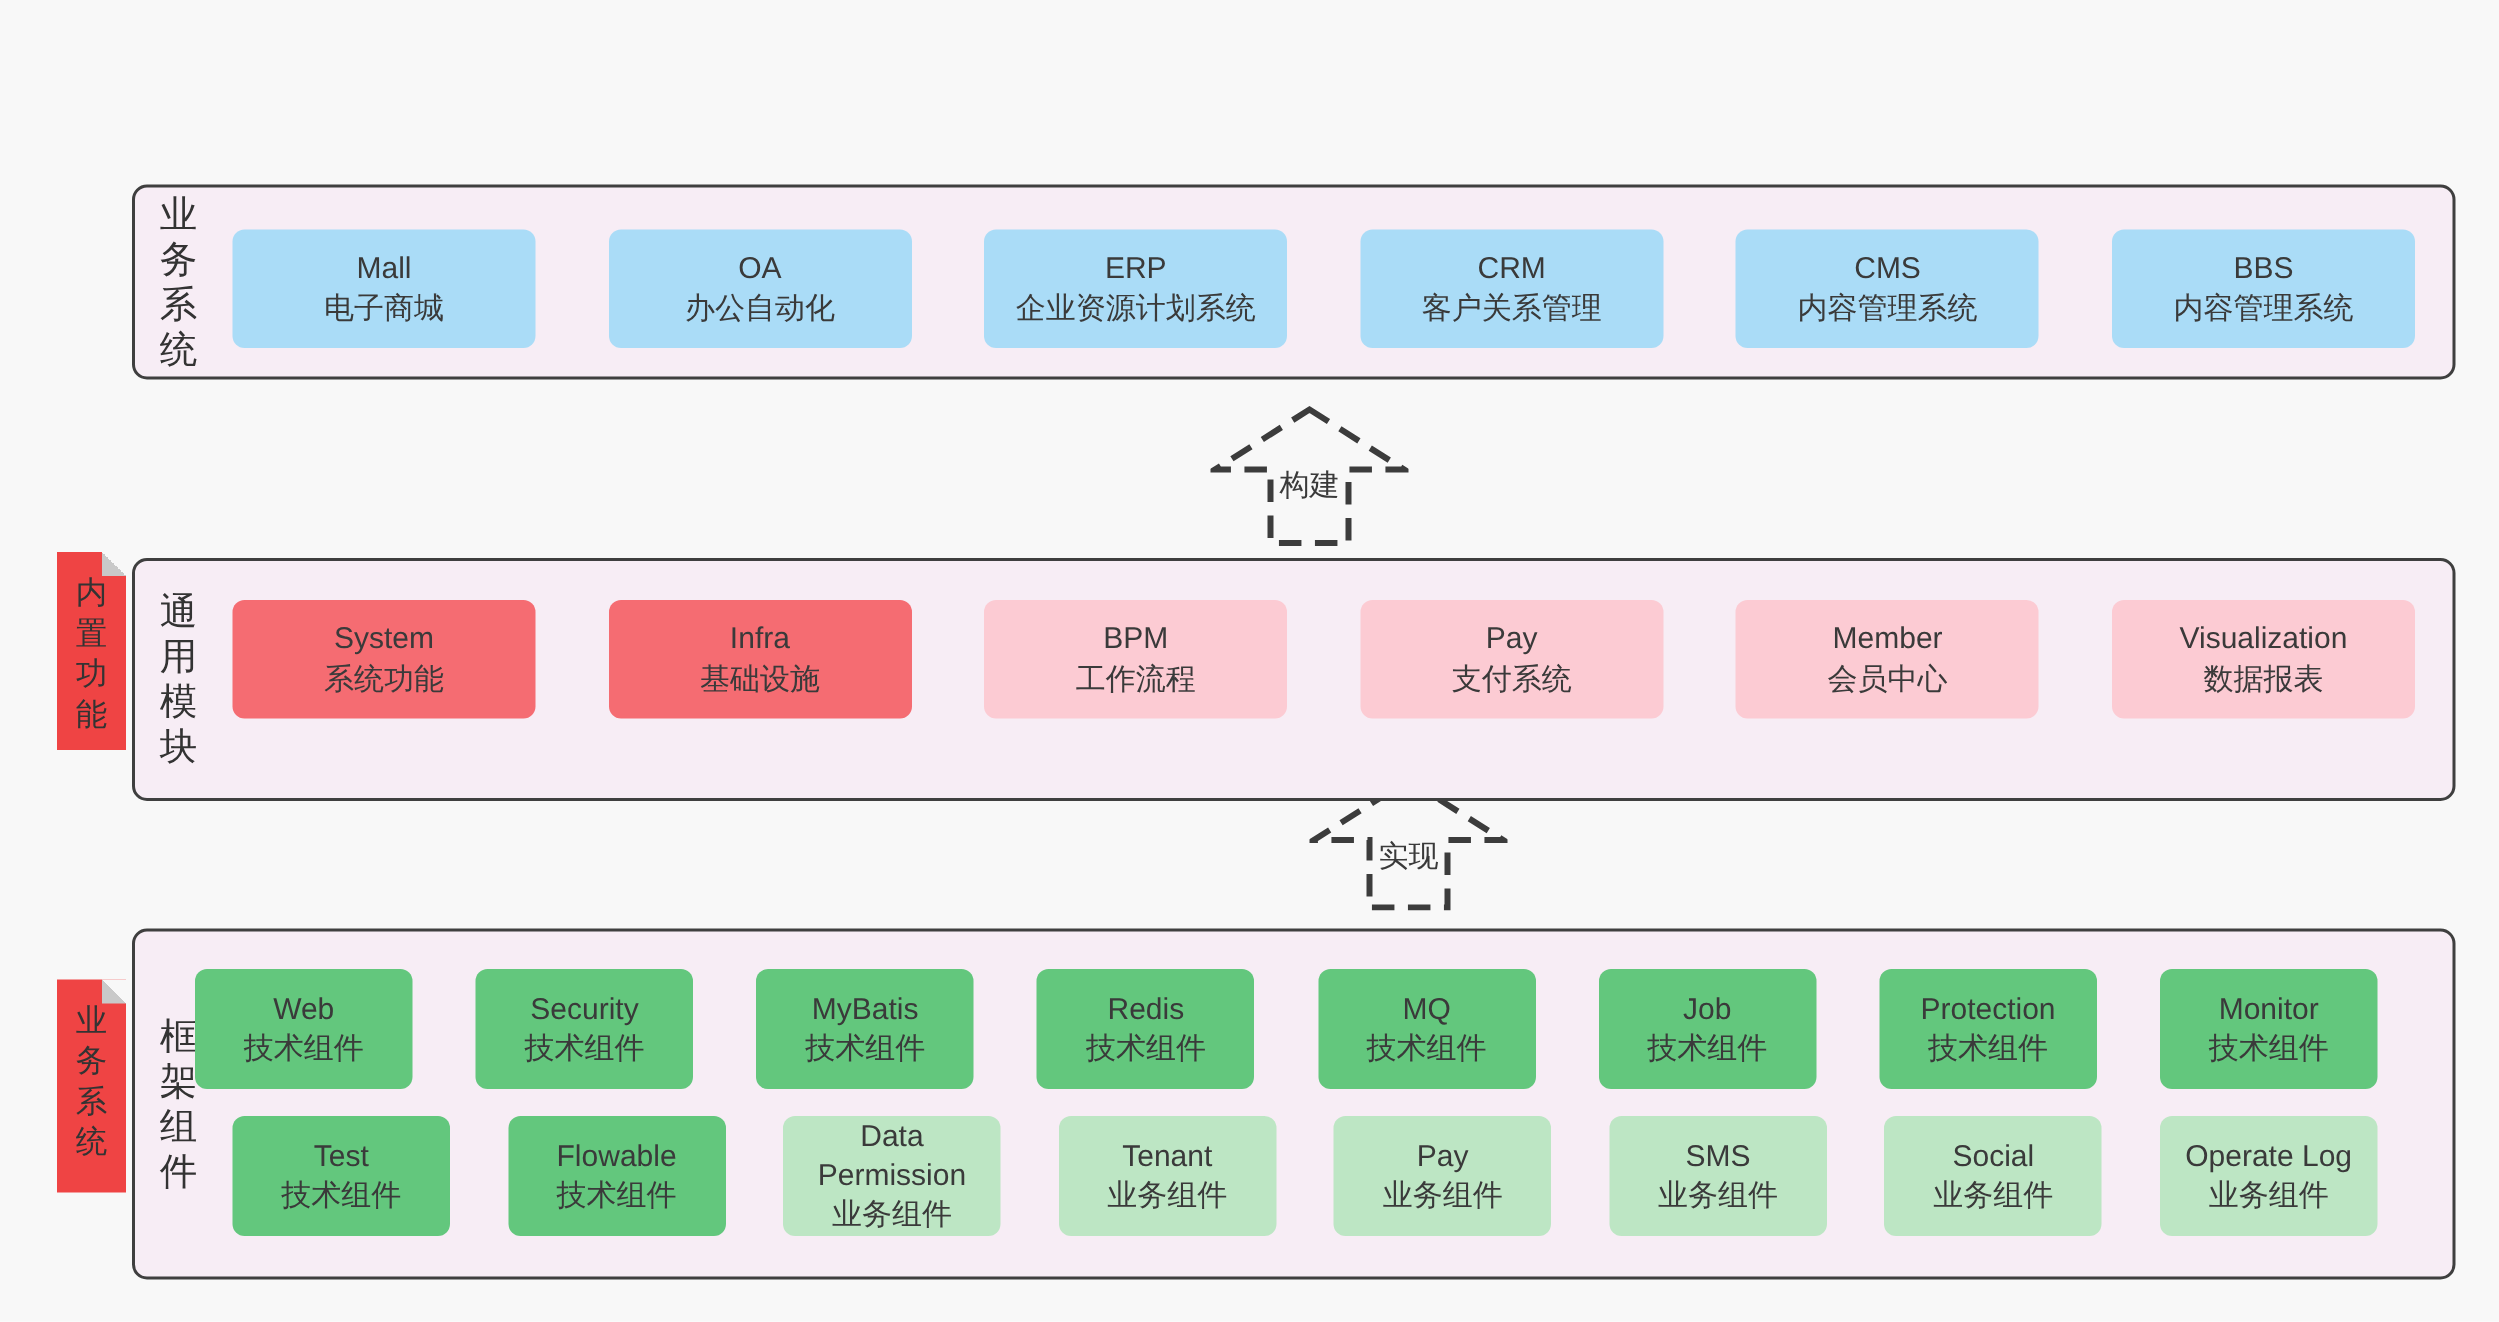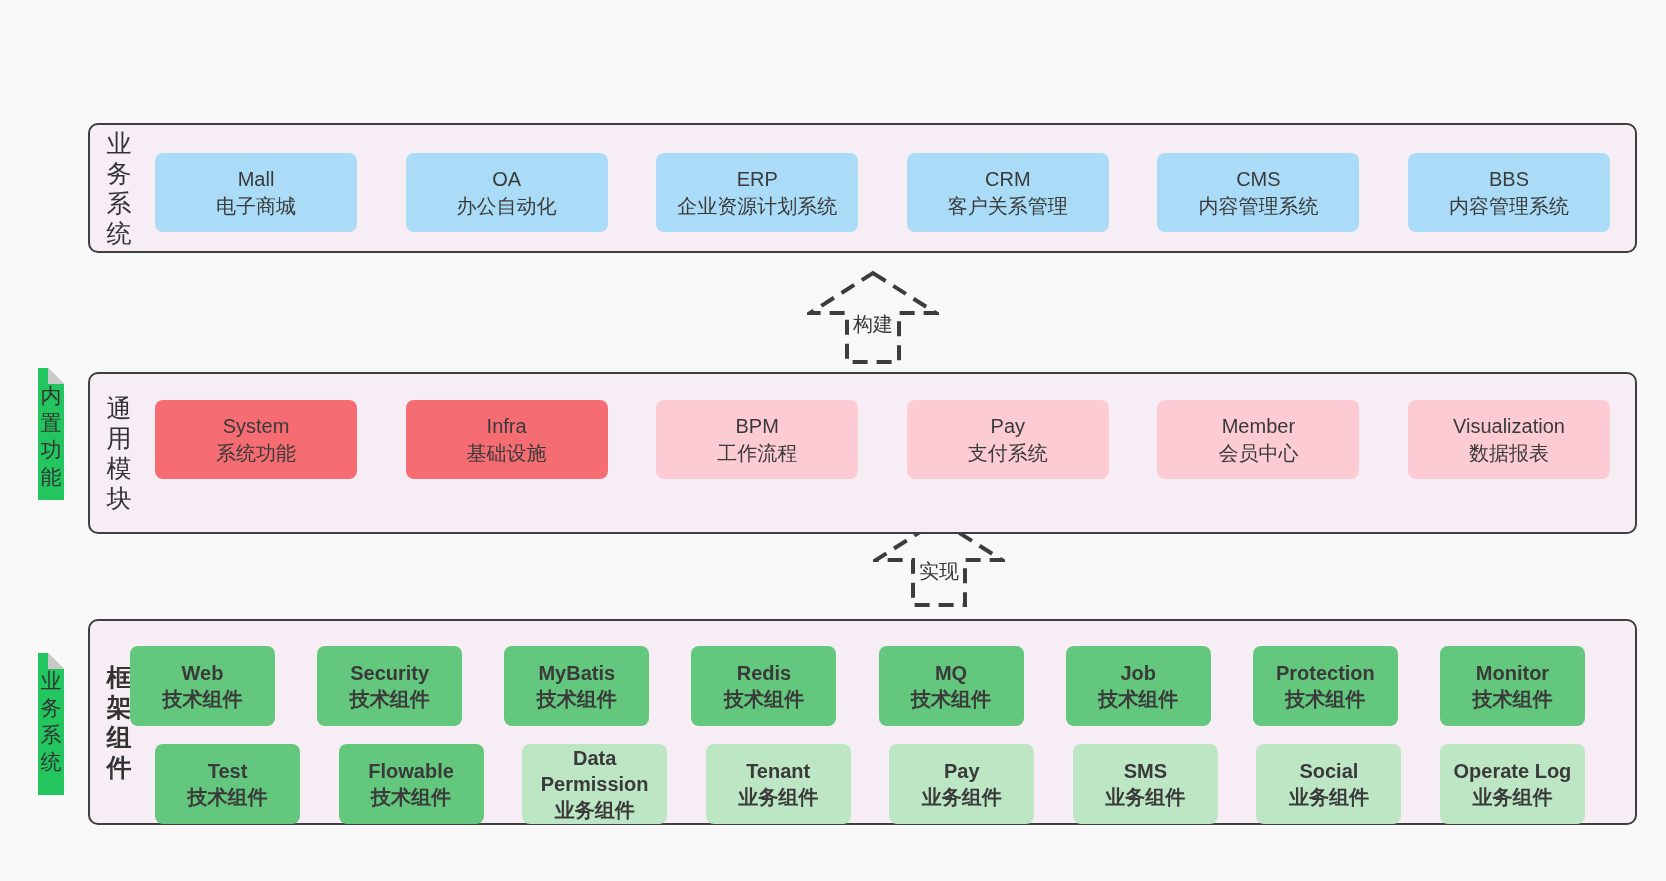--- a/index.html
+++ b/index.html
@@ -36,22 +36,22 @@
   .box-8 { width:145px; height:80px; }
   .box .t, .box .s { font-size:20px; line-height:27px; color:#3a3a3a; }
   .box-8 .t, .box-8 .s { line-height:26px; }
   .blue       { background:#aadcf7; }
   .red        { background:#f56c72; }
   .pink       { background:#fccbd3; }
   .green      { background:#63c77d; }
   .lightgreen { background:#bde6c4; }
   
   .sticky {
-    position:absolute; left:38px; width:26px;
-    background:#22c55e; z-index:1;
+    position:absolute; left:38px; width:46px;
+    background:#ef4444; z-index:1;
   }
   .sticky-fold {
     position:absolute; top:0; right:0; width:16px; height:16px;
     background:linear-gradient(to bottom left, #f8f8f8 0 50%, #c9c9c9 50% 100%);
   }
   .sticky-text {
     margin:14px auto 0; width:24px; font-size:21px; line-height:27px;
     color:#333; text-align:center; word-break:break-all;
   }
   .panel { z-index:2; }
@@ -146,21 +146,21 @@
     </div>
   </section>
 
   <div class="arrow" style="left:873px; top:517px;">
     <svg width="132" height="90" viewBox="0 0 132 90">
       <polygon points="66,3 129,43 92,43 92,88 40,88 40,43 3,43" fill="none" stroke="#3c3c3c" stroke-width="4" stroke-dasharray="15 9"></polygon>
     </svg>
     <span class="arrow-label">实现</span>
   </div>
 
-  <section class="panel" style="top:619px; height:206px;font-weight:bold;">
+  <section class="panel" style="top:619px; height:234px;">
     <div class="panel-title">框架组件</div>
     <div class="row row-8" style="top:25px;padding-left:40px;">
       <div class="box box-8 green">
         <div class="t">Web</div>
         <div class="s">技术组件</div>
       </div>
       <div class="box box-8 green">
         <div class="t">Security</div>
         <div class="s">技术组件</div>
       </div>

